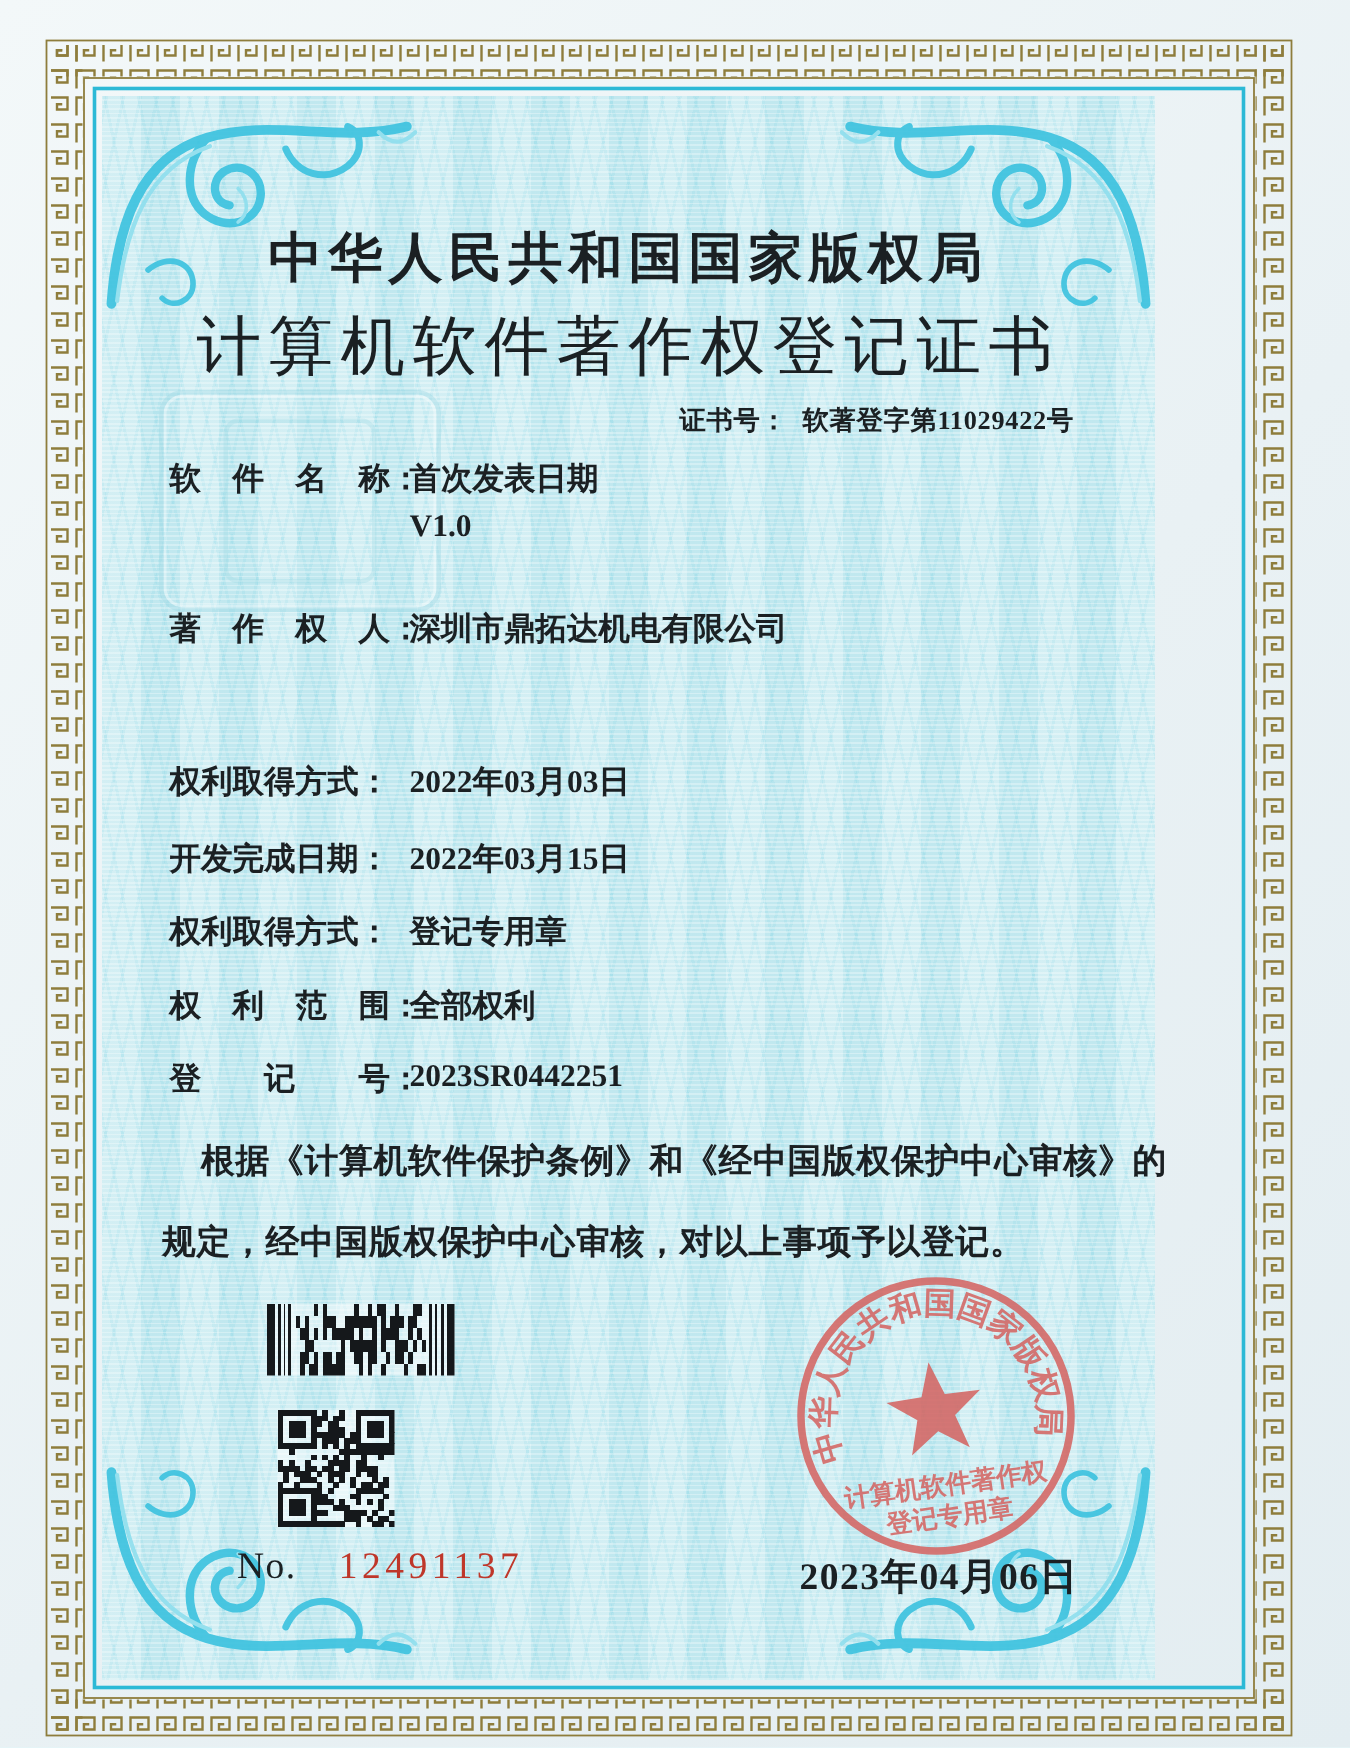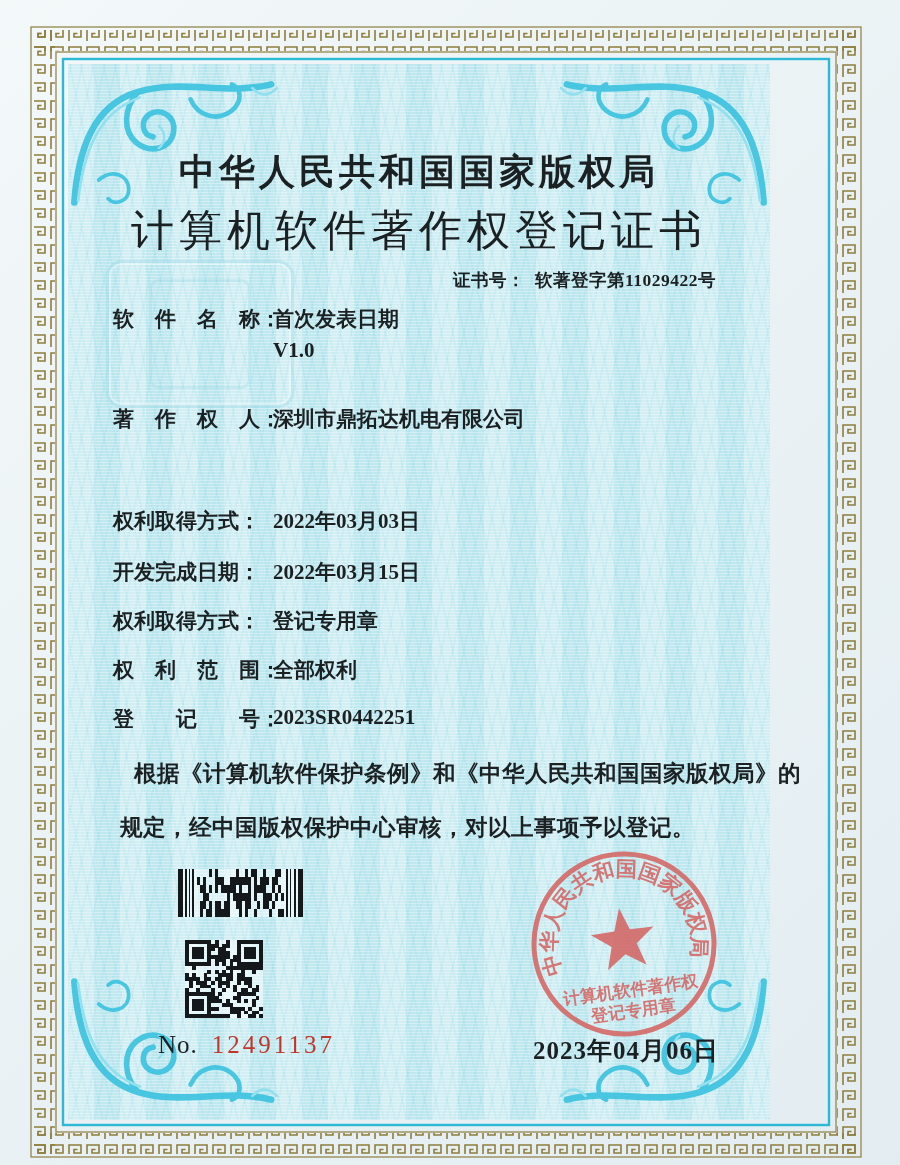--- a/index.html
+++ b/index.html
@@ -41,23 +41,23 @@
     font-size:43px;font-weight:normal;letter-spacing:5px;}
   .certno{position:absolute;right:54px;top:204px;font-size:17.5px;font-weight:bold;letter-spacing:.5px;}
   .certno .lbl{margin-right:10px;text-align:center;}
   .field{position:absolute;left:45px;font-size:21px;font-weight:bold;white-space:nowrap;}
   .field .flabel{display:inline-block;}
   .field .fvalue{position:absolute;left:160px;white-space:nowrap;}
   .fvalue2{position:absolute;left:205px;font-size:21px;font-weight:bold;font-family:Liberation Serif, serif;}
   .statement{position:absolute;left:40px;top:694px;width:700px;
     font-size:22.5px;font-weight:600;letter-spacing:.5px;}
   .statement .l1{text-indent:26px;margin:0 0 23px 0;}
-  .statement .l2{margin:12px;}
+  .statement .l2{margin:0;}
   .serial{position:absolute;left:90px;top:967px;font-size:25px;letter-spacing:1px;}
-  .serial .num{color:var(--serial-red,#bf372a);margin-left:14px;letter-spacing:3px;}
+  .serial .num{color:var(--serial-red,#bf372a);margin-left:28px;letter-spacing:3px;}
   .issue-date{position:absolute;left:465px;top:970px;font-size:25px;font-weight:bold;letter-spacing:1px;text-align:right;}
   
   .barcode{position:absolute;left:110px;top:805px;}
   .qrcode{position:absolute;left:117px;top:876px;}
   
   .seal{position:absolute;left:456px;top:780px;opacity:.85;transform:rotate(-8deg);}
   .seal-ring{fill:none;stroke:var(--seal-red,#d5625f);stroke-width:5;}
   .seal-arc-text{fill:var(--seal-red,#d5625f);font-size:21px;font-weight:bold;
     font-family:"Liberation Serif","DejaVu Serif",serif;}
   .seal-star{fill:var(--seal-red,#d5625f);}
@@ -154,21 +154,21 @@
         <span class="flabel">权　利　范　围：</span>
         <span class="fvalue">全部权利</span>
       </div>
 
       <div class="field" style="top:641px">
         <span class="flabel">登　　记　　号：</span>
         <span class="fvalue">2023SR0442251</span>
       </div>
 
       <div class="statement">
-        <p class="l1">根据《计算机软件保护条例》和《中华人民共和国国家版权局》的</p>
+        <p class="l1">根据《计算机软件保护条例》和《经中国版权保护中心审核》的</p>
         <p class="l2">规定，经中国版权保护中心审核，对以上事项予以登记。</p>
       </div>
 
       <svg id="barcode-svg" class="barcode" width="125" height="48" shape-rendering="crispEdges">
         <rect x="-4" y="-3" width="133" height="54" fill="rgba(255,255,255,0.45)"></rect>
       <rect x="0" y="0" width="5" height="48" fill="#15181b"></rect>
           <rect x="7" y="0" width="2" height="48" fill="#15181b"></rect>
           <rect x="11" y="0" width="1" height="48" fill="#15181b"></rect>
           <rect x="14" y="0" width="2" height="48" fill="#15181b"></rect>
           <rect x="108" y="0" width="2" height="48" fill="#15181b"></rect>

